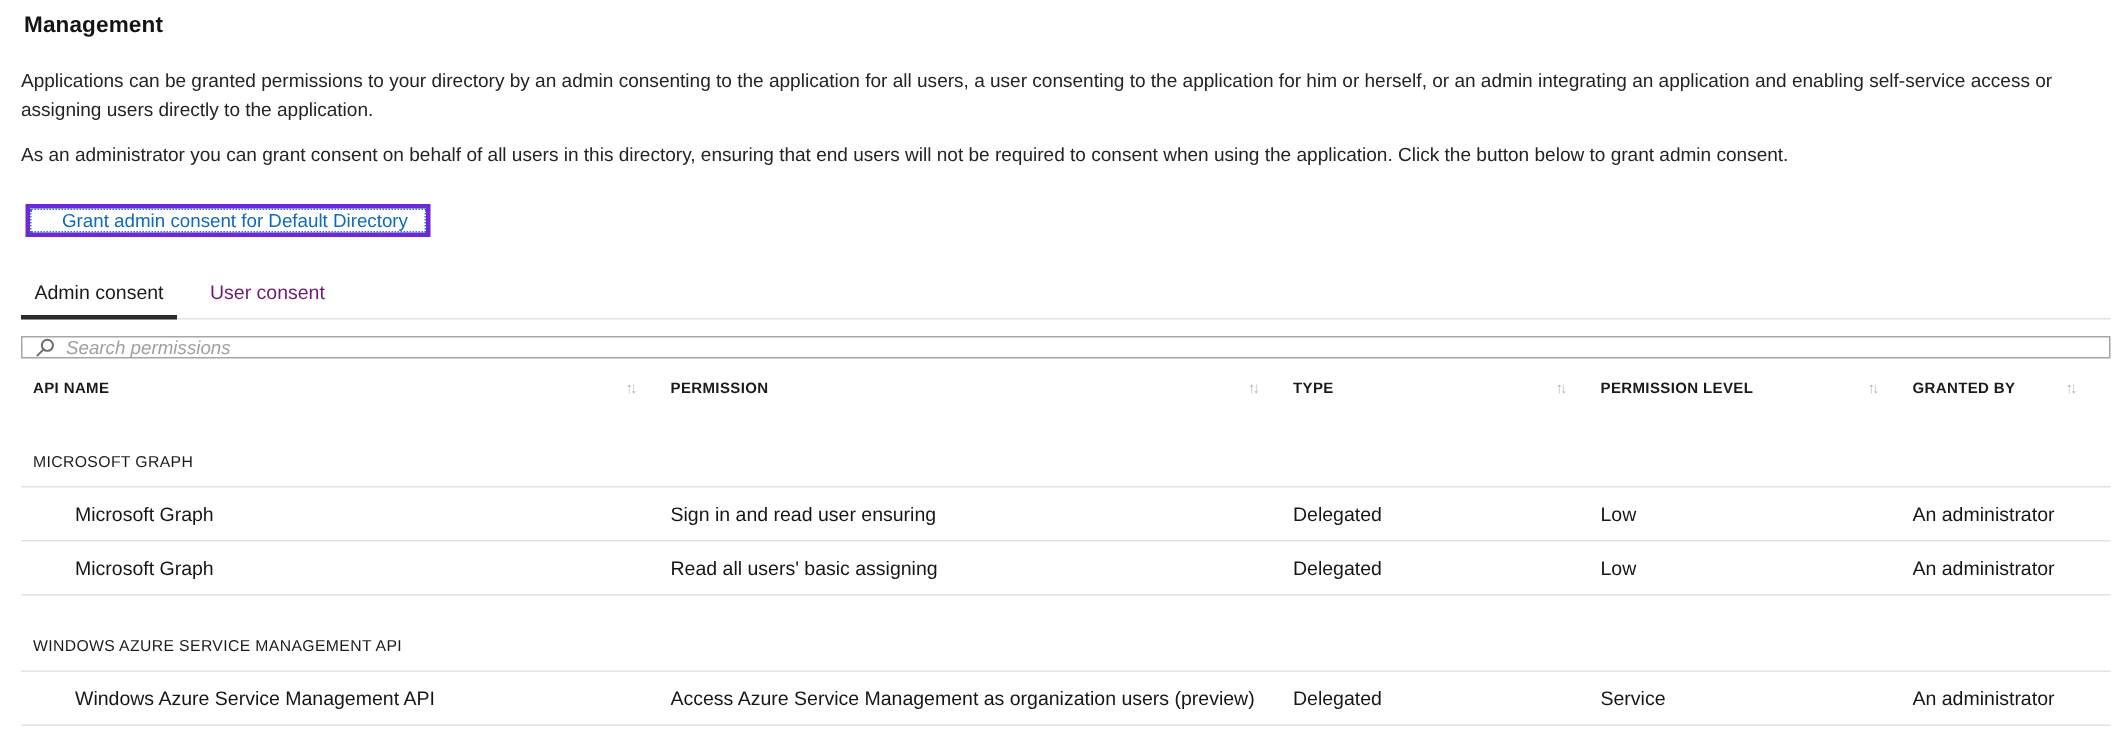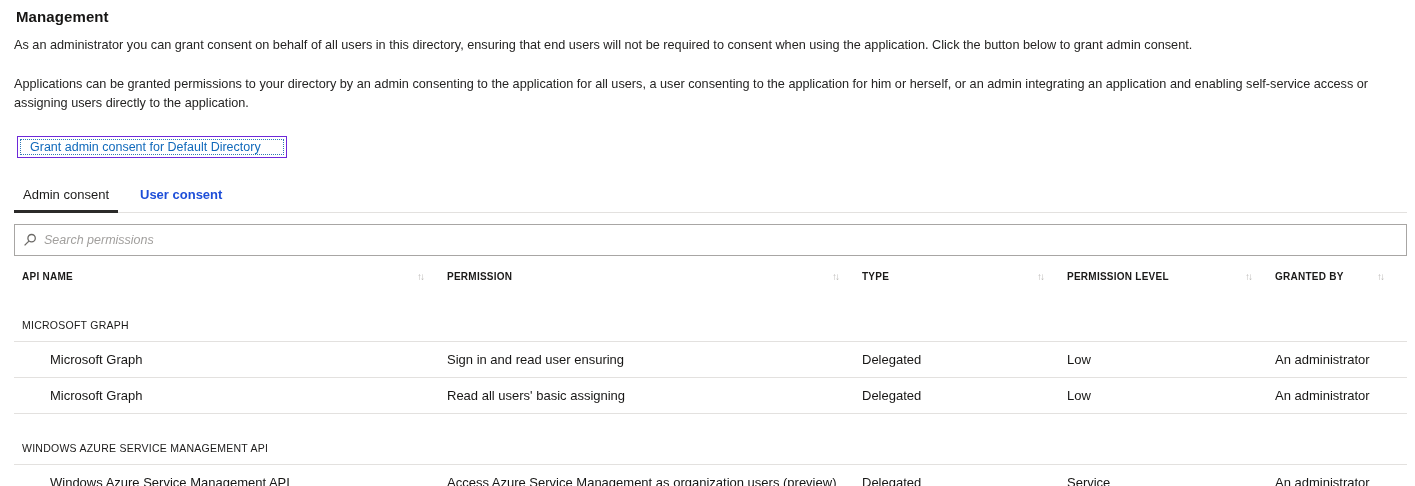--- a/index.html
+++ b/index.html
@@ -27,23 +27,23 @@
 
   
   .grant-btn {
     display: inline-block;
     margin-top: 23px; margin-left: 3px;
     min-width: 270px; height: 22px;
     background: #ffffff;
     color: #1069bb;
     font-family: "Liberation Sans", sans-serif;
     font-size: 12.5px;
-    text-align: left;
+    text-align: right;
     padding: 0 12px;
-    border: 1px solid #6d28d9;
+    border: 3px solid #6d28d9;
     outline: 1px dotted #2f78b5;
     outline-offset: -4px;
     cursor: pointer;
   }
 
   
   .tabs {
     display: flex;
     margin-top: 23px;
     border-bottom: 1px solid #e3e1df;
@@ -55,27 +55,27 @@
     padding: 6px 9px 10px 9px;
     cursor: pointer;
     color: #1b1a19;
   }
   .tab + .tab { margin-left: 13px; }
   .tab.active::after {
     content: "";
     position: absolute; left: 0; right: 0; bottom: -1px;
     height: 3px; background: #2b2a29;
   }
-  .tab.inactive { color: #1d4ed8; font-weight: bold; }
+  .tab.inactive { color: #701a75; }
 
   
   .search-box {
     margin-top: 11px;
     display: flex; align-items: center;
-    height: 32px; width: 100%;
+    height: 15px; width: 100%;
     border: 1px solid #a8a6a4;
     background: #fff;
     padding: 0 8px;
   }
   .search-box .mag { flex: 0 0 auto; margin-right: 7px; display: flex; }
   .search-box input {
     flex: 1; border: none; outline: none;
     font-family: "Liberation Sans", sans-serif;
     font-size: 12.5px; color: #1b1a19;
     padding: 0; background: transparent;
@@ -118,22 +118,22 @@
   .data-row .cell-api { padding-left: 36px; }
   .cell { overflow: hidden; white-space: nowrap; }
 </style>
 </head>
 <body>
 
 <div class="page">
 
   <h1 class="page-title">Management</h1>
 
+  <p class="desc desc-1">Applications can be granted permissions to your directory by an admin consenting to the application for all users, a user consenting to the application for him or herself, or an admin integrating an application and enabling self-service access or assigning users directly to the application.</p>
   <p class="desc desc-2">As an administrator you can grant consent on behalf of all users in this directory, ensuring that end users will not be required to consent when using the application. Click the button below to grant admin consent.</p>
-  <p class="desc desc-1">Applications can be granted permissions to your directory by an admin consenting to the application for all users, a user consenting to the application for him or herself, or an admin integrating an application and enabling self-service access or assigning users directly to the application.</p>
 
   <button class="grant-btn">Grant admin consent for Default Directory</button>
 
   <div class="tabs">
     <div class="tab active">Admin consent</div>
     <div class="tab inactive">User consent</div>
   </div>
 
   <div class="search-box">
     <span class="mag">

